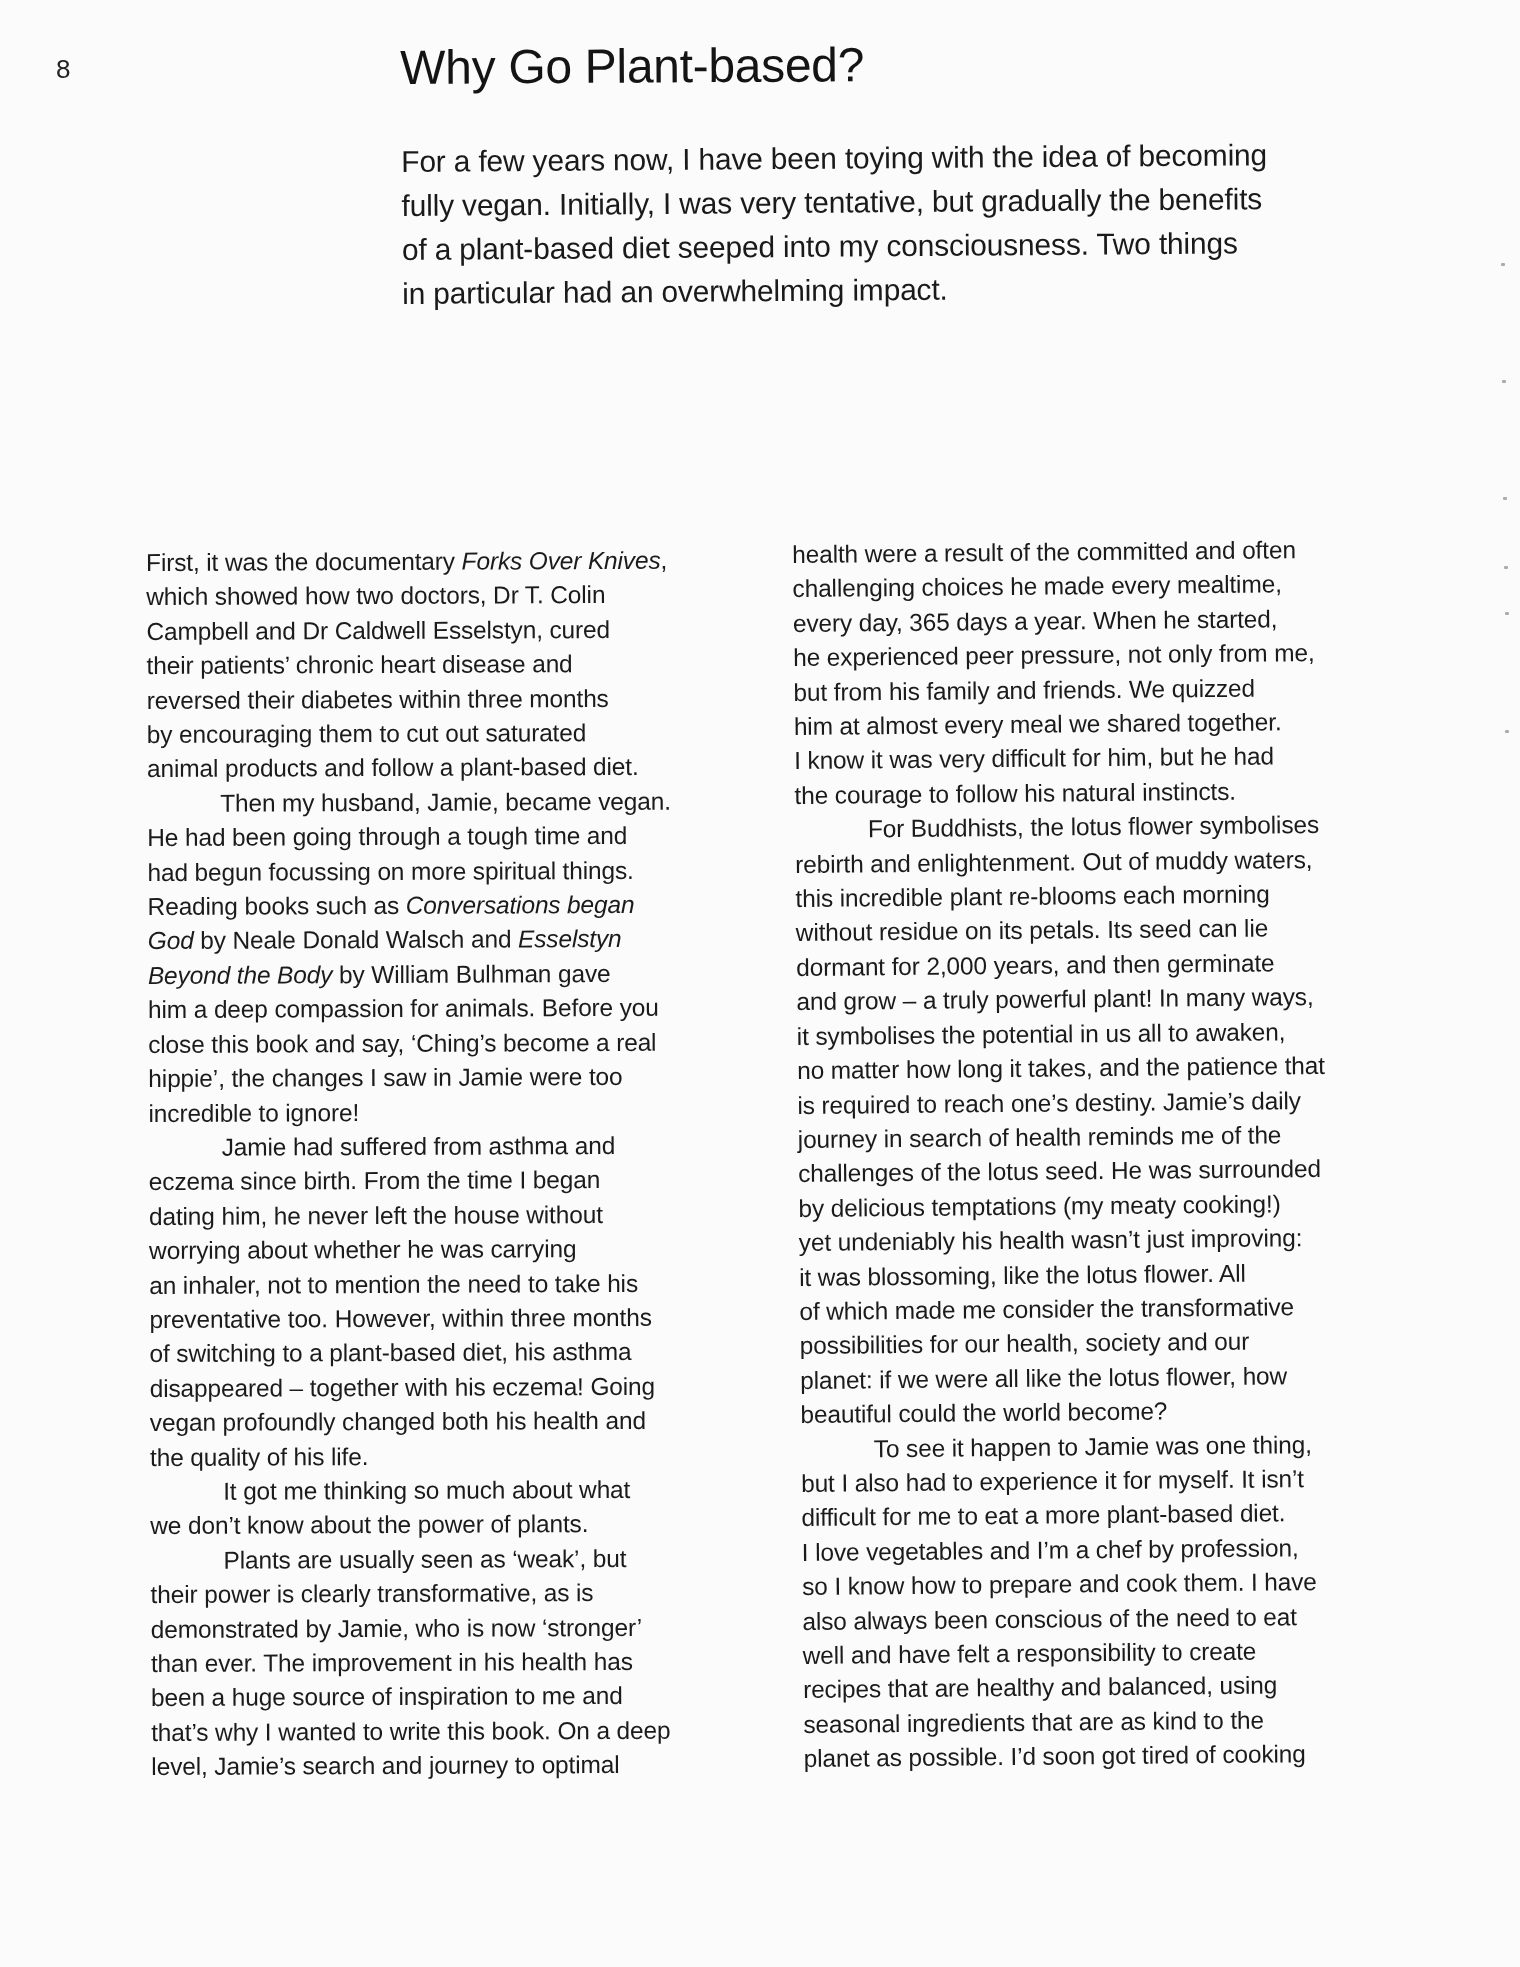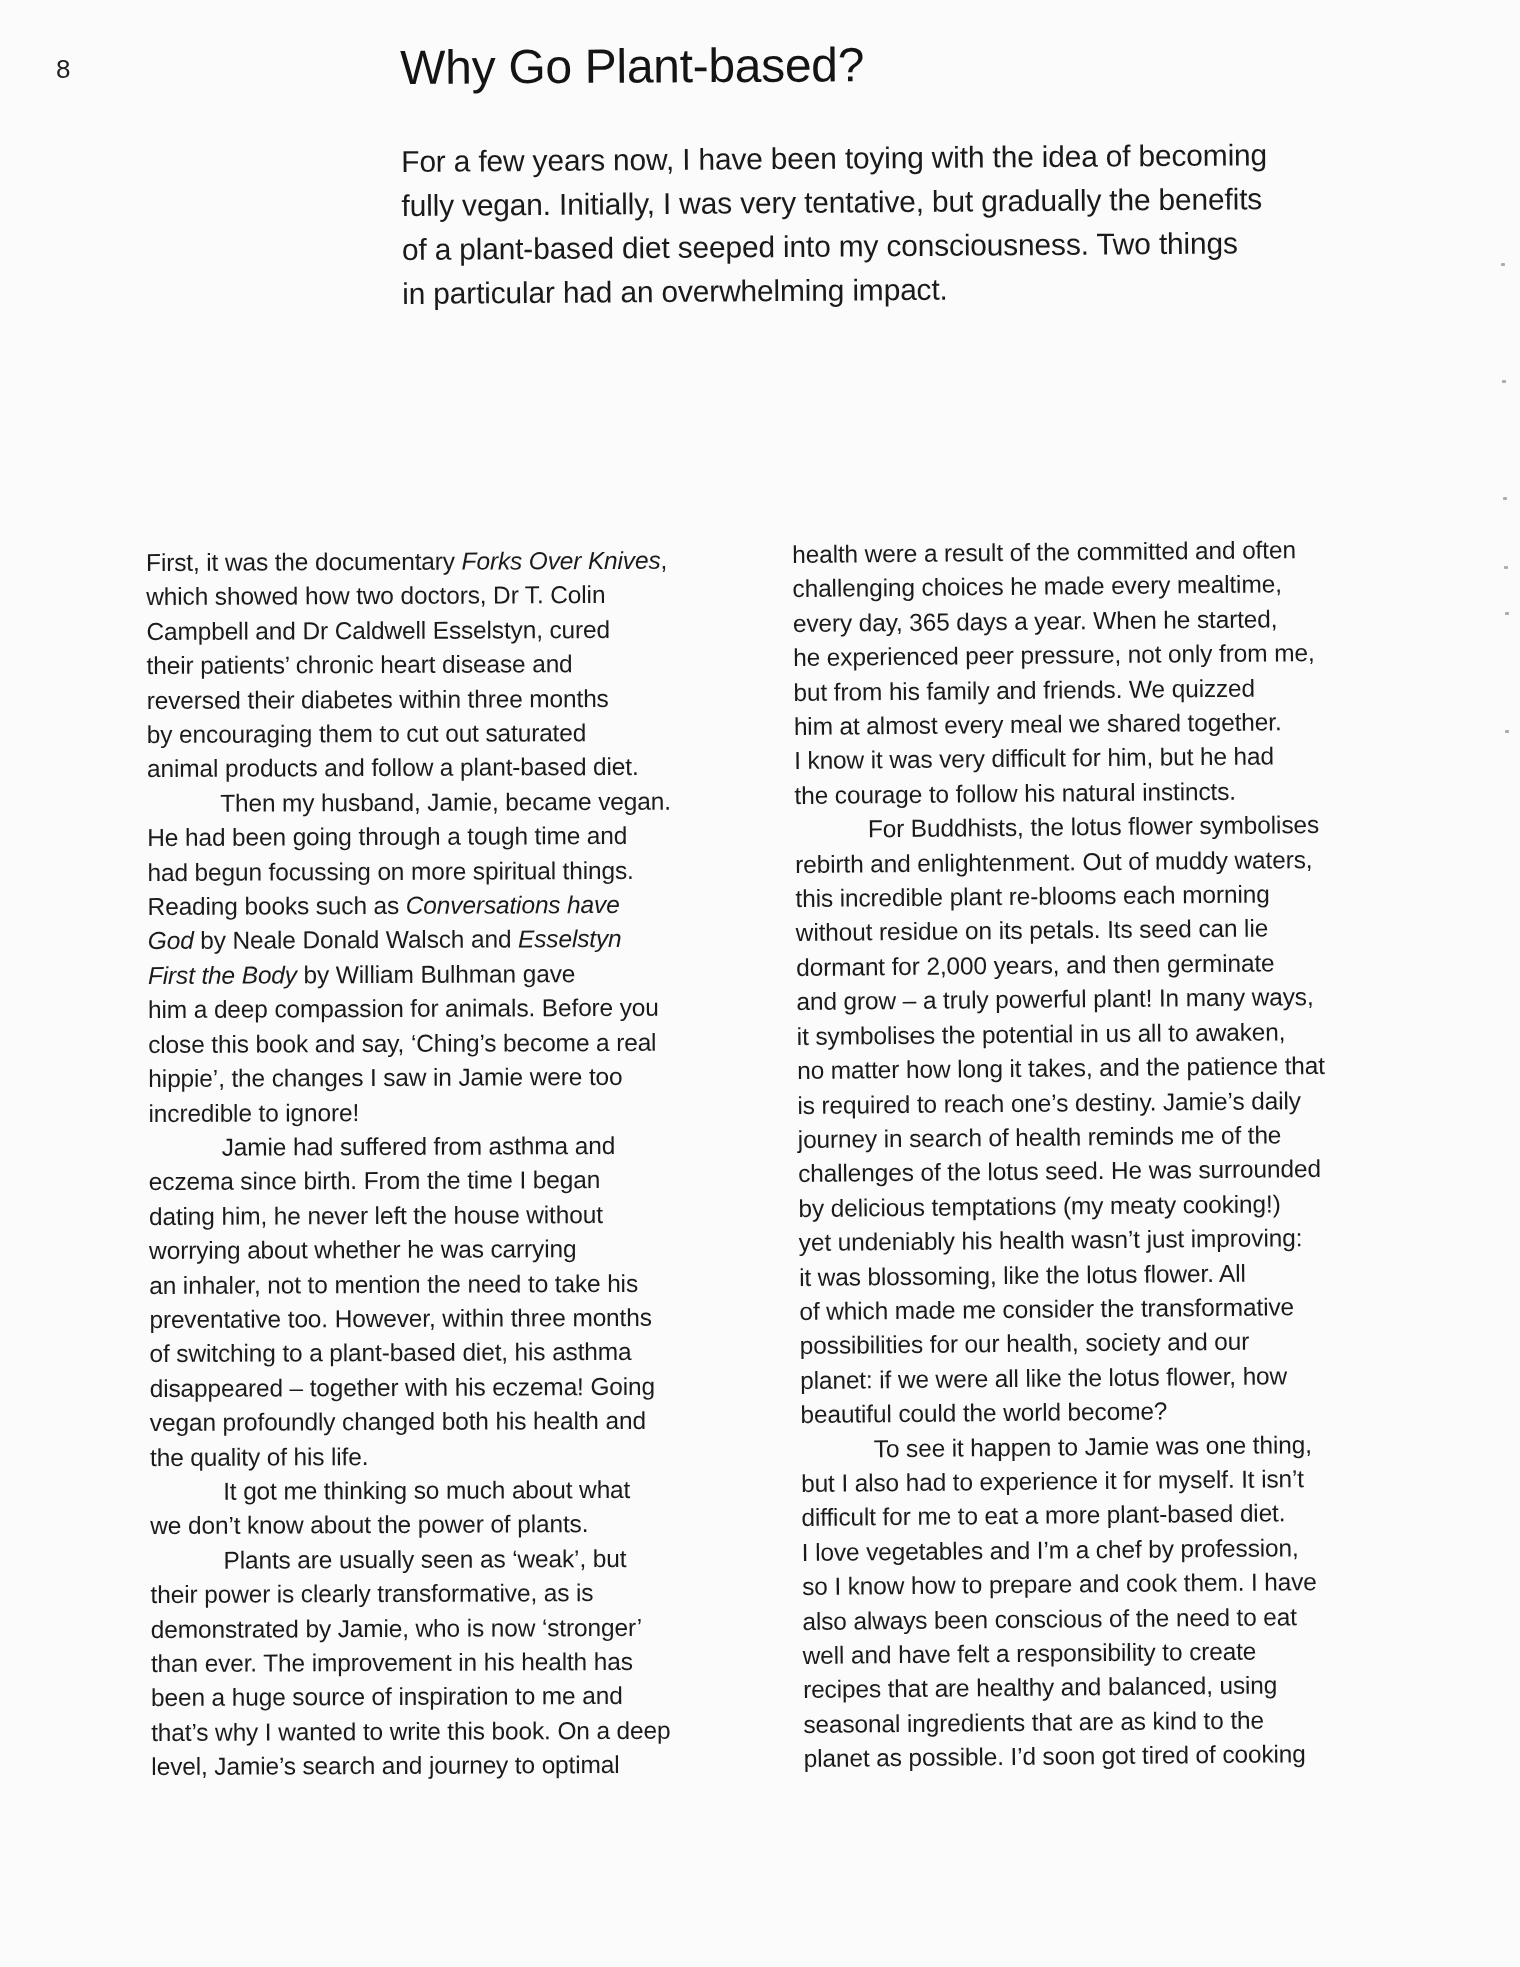--- a/index.html
+++ b/index.html
@@ -109,23 +109,23 @@
     <span class="line"><span>First, it was the documentary </span><i>Forks Over Knives</i><span>,</span></span>
     <span class="line">which showed how two doctors, Dr T. Colin</span>
     <span class="line">Campbell and Dr Caldwell Esselstyn, cured</span>
     <span class="line">their patients’ chronic heart disease and</span>
     <span class="line">reversed their diabetes within three months</span>
     <span class="line">by encouraging them to cut out saturated</span>
     <span class="line">animal products and follow a plant-based diet.</span>
     <span class="line indent">Then my husband, Jamie, became vegan.</span>
     <span class="line">He had been going through a tough time and</span>
     <span class="line">had begun focussing on more spiritual things.</span>
-    <span class="line"><span>Reading books such as </span><i>Conversations have</i></span>
+    <span class="line"><span>Reading books such as </span><i>Conversations began</i></span>
     <span class="line"><i>God</i><span> by Neale Donald Walsch and </span><i>Esselstyn</i></span>
-    <span class="line"><i>First the Body</i><span> by William Bulhman gave</span></span>
+    <span class="line"><i>Beyond the Body</i><span> by William Bulhman gave</span></span>
     <span class="line">him a deep compassion for animals. Before you</span>
     <span class="line">close this book and say, ‘Ching’s become a real</span>
     <span class="line">hippie’, the changes I saw in Jamie were too</span>
     <span class="line">incredible to ignore!</span>
     <span class="line indent">Jamie had suffered from asthma and</span>
     <span class="line">eczema since birth. From the time I began</span>
     <span class="line">dating him, he never left the house without</span>
     <span class="line">worrying about whether he was carrying</span>
     <span class="line">an inhaler, not to mention the need to take his</span>
     <span class="line">preventative too. However, within three months</span>

